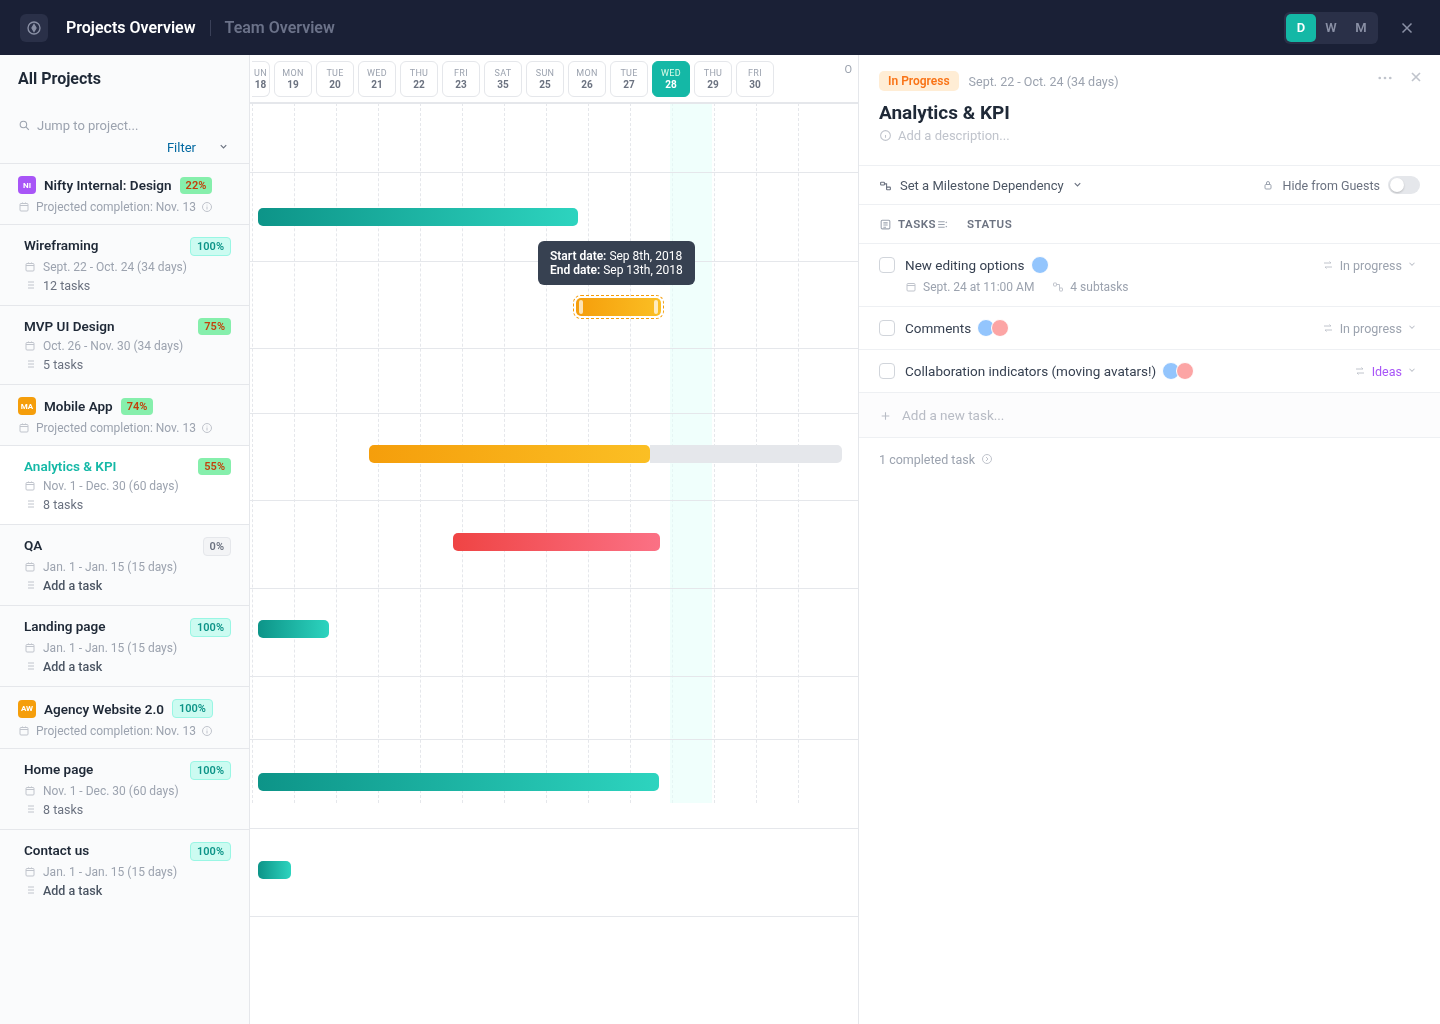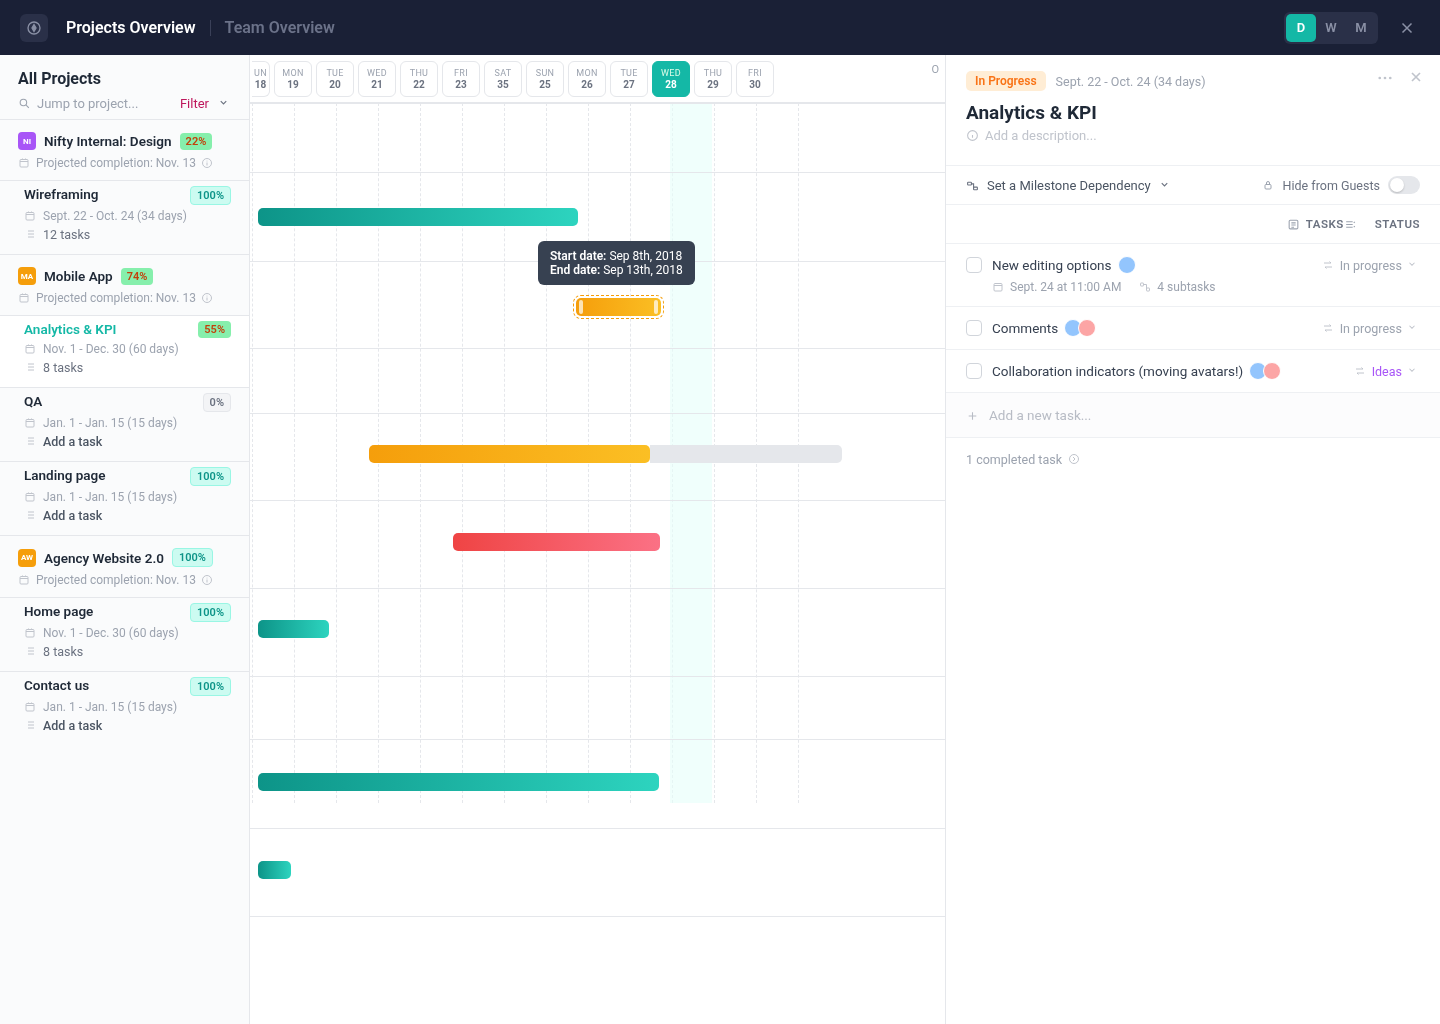--- a/index.html
+++ b/index.html
@@ -15,40 +15,40 @@
 .header-right { margin-left: auto; display: flex; align-items: center; gap: 16px; }
 .view-modes { display: flex; background: #2a3048; border-radius: 6px; padding: 2px; }
 .view-mode { width: 30px; height: 28px; display: flex; align-items: center; justify-content: center; border-radius: 5px; color: #8a90a5; font-weight: 600; font-size: 13px; cursor: pointer; }
 .view-mode.active { background: #14b8a6; color: #fff; }
 .close-x { color: #8a90a5; cursor: pointer; font-size: 20px; padding: 4px; }
 
 
 .body-row { display: flex; height: calc(1024px - 55px); }
 .sidebar { width: 250px; border-right: 1px solid #e5e7eb; overflow-y: auto; background: #fafbfc; }
 .main { flex: 1; position: relative; overflow: hidden; background: #fff; }
-.detail-panel { width: 495px; border-left: 1px solid #e5e7eb; background: #fff; display: flex; flex-direction: column; }
+.detail-panel { width: 582px; border-left: 1px solid #e5e7eb; background: #fff; display: flex; flex-direction: column; }
 
 
 .side-head { padding: 14px 18px 8px; }
 .side-title { font-size: 16px; font-weight: 700; color: #1f2937; margin-bottom: 8px; }
 .side-tools { display: flex; align-items: center; justify-content: space-between; color: #9ca3af; }
 .jump { display: flex; align-items: center; gap: 6px; font-size: 13px; }
-.filter { display: flex; align-items: center; gap: 9px; color: #be185d; font-size: 13px; cursor: pointer; }
+.filter { display: flex; align-items: center; gap: 22px; color: #0369a1; font-size: 13px; cursor: pointer; margin-top: 44px; }
 
 .proj-group { border-top: 1px solid #e5e7eb; padding: 12px 18px 10px; }
 .proj-group-head { display: flex; align-items: center; gap: 8px; margin-bottom: 6px; }
 .proj-icon { width: 18px; height: 18px; border-radius: 4px; display: flex; align-items: center; justify-content: center; font-size: 8px; font-weight: 700; color: #fff; }
 .proj-name { font-weight: 600; color: #1f2937; font-size: 13.5px; }
 .badge { font-size: 11px; padding: 2px 6px; border-radius: 4px; font-weight: 600; }
 .badge-orange { background: #86efac; color: #c2410c; }
 .badge-teal { background: #ccfbf1; color: #0d9488; border: 1px solid #99f6e4; }
 .badge-gray { background: #f3f4f6; color: #6b7280; border: 1px solid #e5e7eb; }
 .proj-meta { color: #9ca3af; font-size: 12px; display: flex; align-items: center; gap: 5px; }
 
-.milestone { border-top: 1px solid #e5e7eb; padding: 5px 18px 12px 24px; position: relative; text-align: right; }
+.milestone { border-top: 1px solid #e5e7eb; padding: 12px 18px 12px 24px; position: relative; text-align: right; }
 .milestone.active { background: #fff; }
 .milestone .ms-head { display: flex; justify-content: space-between; align-items: flex-start; gap: 8px; }
 .ms-name { font-weight: 600; font-size: 13.5px; color: #1f2937; }
 .ms-name.teal { color: #14b8a6; }
 .ms-line { display: flex; align-items: center; gap: 6px; color: #9ca3af; font-size: 12px; margin-top: 4px; }
 .ms-link { color: #6b7280; font-size: 12.5px; }
 .ms-link.action { color: #4b5563; font-weight: 500; cursor: pointer; }
 
 
 .date-row { height: 48px; border-bottom: 1px solid #e5e7eb; display: flex; align-items: center; padding-left: 2px; gap: 4px; background: #fff; }
@@ -84,21 +84,21 @@
 .dp-title { font-size: 19px; font-weight: 700; color: #1f2937; margin-top: 10px; }
 .dp-desc { color: #c0c4cc; font-size: 13px; margin-top: 4px; display: flex; align-items: center; gap: 6px; }
 .dp-actions { position: absolute; right: 16px; top: 14px; display: flex; gap: 14px; color: #c0c4cc; }
 
 .dp-depend { margin-top: 12px; padding: 10px 20px; border-top: 1px solid #eef0f3; border-bottom: 1px solid #eef0f3; display: flex; justify-content: space-between; align-items: center; background: #fff; }
 .depend-left { display: flex; align-items: center; gap: 8px; color: #4b5563; font-size: 13px; cursor: pointer; }
 .hide-guests { display: flex; align-items: center; gap: 8px; color: #6b7280; font-size: 12.5px; }
 .toggle { width: 32px; height: 18px; background: #e5e7eb; border-radius: 9px; position: relative; cursor: pointer; }
 .toggle-knob { width: 14px; height: 14px; background: #fff; border-radius: 50%; position: absolute; top: 2px; left: 2px; box-shadow: 0 1px 2px rgba(0,0,0,0.2); }
 
-.dp-tasks-head { padding: 12px 20px; display: flex; justify-content: flex-end; align-items: center; color: #6b7280; font-size: 11.5px; letter-spacing: 0.5px; font-weight: 600; border-bottom: 1px solid #eef0f3; }
+.dp-tasks-head { padding: 12px 20px; display: flex; justify-content: flex-start; align-items: center; color: #6b7280; font-size: 11.5px; letter-spacing: 0.5px; font-weight: 600; border-bottom: 1px solid #eef0f3; }
 .task-row { padding: 12px 20px; border-bottom: 1px solid #eef0f3; }
 .task-main { display: flex; align-items: center; justify-content: space-between; }
 .task-left { display: flex; align-items: center; gap: 10px; }
 .chk { width: 16px; height: 16px; border: 1.5px solid #d1d5db; border-radius: 4px; cursor: pointer; }
 .task-name { color: #374151; font-size: 13.5px; }
 .avatar-sm { width: 18px; height: 18px; border-radius: 50%; background: #d1d5db; display: inline-block; }
 .avatar-group { display: flex; }
 .avatar-group .avatar-sm { margin-left: -4px; border: 1.5px solid #fff; }
 .task-status { color: #9ca3af; font-size: 12.5px; display: flex; align-items: center; gap: 5px; cursor: pointer; }
 .task-sub { display: flex; gap: 18px; margin-left: 26px; margin-top: 6px; color: #9ca3af; font-size: 12px; }
@@ -203,20 +203,43 @@
               </span>
               <span>Sept. 22 - Oct. 24 (34 days)</span>
             </div>
       <div class="ms-line">
               <span class="ico">
                 <svg viewBox="0 0 24 24" width="12" height="12" fill="none" stroke="#c0c4cc" stroke-width="2">
                   <path d="M8 6h12M8 12h12M8 18h12M4 6h.01M4 12h.01M4 18h.01"></path>
                 </svg>
               </span>
               <span class="ms-link">12 tasks</span>
+            </div>
+          </div>
+          <div class="milestone">
+      <div class="ms-head">
+        <div class="ms-name">MVP UI Design</div>
+        <div class="badge badge-orange">75%</div>
+      </div>
+      <div class="ms-line">
+              <span class="ico">
+                <svg viewBox="0 0 24 24" width="12" height="12" fill="none" stroke="#c0c4cc" stroke-width="2">
+                  <rect x="4" y="5" width="16" height="15" rx="2"></rect>
+                  <path d="M4 9h16M9 3v3M15 3v3"></path>
+                </svg>
+              </span>
+              <span>Oct. 26 - Nov. 30 (34 days)</span>
+            </div>
+      <div class="ms-line">
+              <span class="ico">
+                <svg viewBox="0 0 24 24" width="12" height="12" fill="none" stroke="#c0c4cc" stroke-width="2">
+                  <path d="M8 6h12M8 12h12M8 18h12M4 6h.01M4 12h.01M4 18h.01"></path>
+                </svg>
+              </span>
+              <span class="ms-link">5 tasks</span>
             </div>
           </div>
         </div>
         <div>
     <div class="proj-group">
       <div class="proj-group-head">
         <div class="proj-icon" style="background:#f59e0b">MA</div>
         <div class="proj-name">Mobile App</div>
         <div class="badge badge-orange">74%</div>
       </div>

